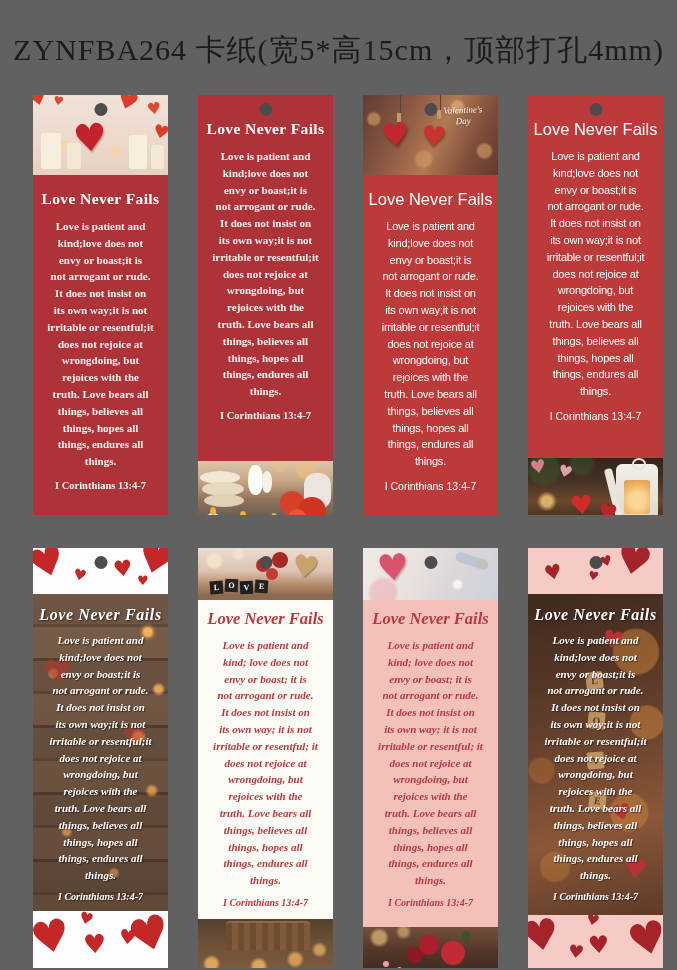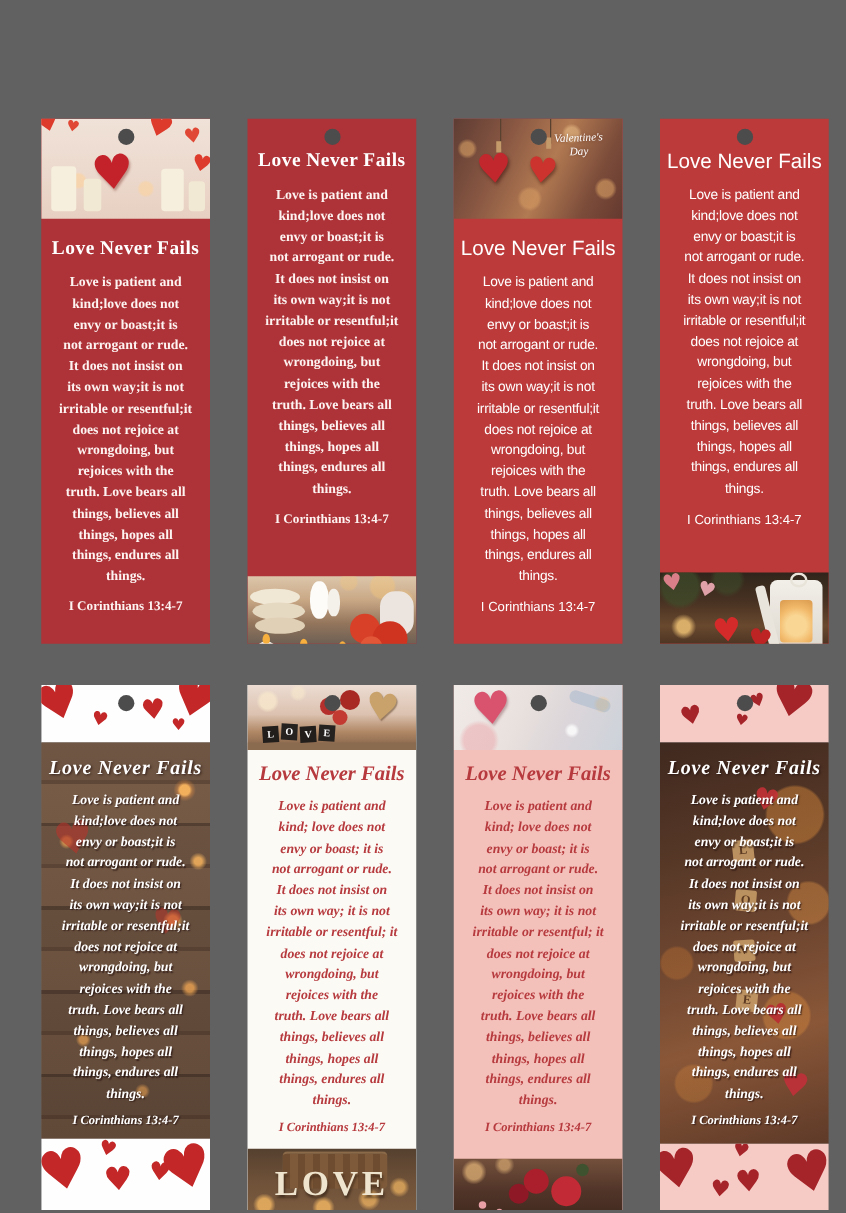--- a/index.html
+++ b/index.html
@@ -109,20 +109,21 @@
       font:italic 9px/11px "Liberation Serif",serif;color:#fff;transform:rotate(-2deg);
       text-shadow:0 0 2px rgba(90,40,30,.6);}
   .loveword{position:absolute;top:14px;left:0;width:100%;text-align:center;z-index:3;
       font:bold 28px/30px "Liberation Serif",serif;color:#efe5ce;letter-spacing:3px;
       text-shadow:1px 2px 2px rgba(40,25,15,.6);}
 </style>
 </head>
 <body>
 
 <div class="sheet">
+  <div class="title">ZYNFBA264 卡纸(宽5*高15cm，顶部打孔4mm)</div>
 
   <div class="bm row1 c1 serifcard red">
     <div class="hole"></div>
     <div class="photo p1">
       <span class="h" style="left:-4px;top:-7px;font-size:20px;color:#dd3b2c;transform:rotate(-15deg)">♥</span>
       <span class="h" style="left:20px;top:0;font-size:12px;color:#e04835;transform:rotate(10deg)">♥</span>
       <span class="h" style="left:84px;top:-6px;font-size:24px;color:#dd3b2c;transform:rotate(18deg)">♥</span>
       <span class="h" style="left:114px;top:6px;font-size:16px;color:#e04835;transform:rotate(-8deg)">♥</span>
       <span class="h" style="left:120px;top:28px;font-size:18px;color:#dd3b2c;transform:rotate(12deg)">♥</span>
       <div class="shape" style="left:8px;top:38px;width:20px;height:36px;border-radius:3px;background:#f6efdd"></div>
@@ -329,21 +330,20 @@
 rejoices with the
 truth. Love bears all
 things, believes all
 things, hopes all
 things, endures all
 things.</div>
       <div class="ref" style="margin-top:7px">I Corinthians 13:4-7</div>
     </div>
     <div class="photo p6b">
       <div class="shape" style="left:28px;top:2px;width:84px;height:28px;border-radius:4px;background:repeating-linear-gradient(90deg,#6e4c30 0 6px,#7e5a3a 6px 12px);border-top:2px solid #8a6a48"></div>
-      <div class="loveword">LOVE</div>
     </div>
   </div>
 
   <div class="bm row2 c3 italcard pinkbody">
     <div class="hole"></div>
     <div class="photo p7t">
       <span class="h" style="left:14px;top:2px;font-size:36px;color:#d9536e;transform:rotate(-5deg);text-shadow:1px 2px 2px rgba(120,60,70,.4)">♥</span>
       <div class="shape" style="left:92px;top:8px;width:34px;height:10px;border-radius:5px;background:rgba(157,180,201,.45);transform:rotate(18deg)"></div>
     </div>
     <div class="body pt-ital" style="flex:none;height:320px">

